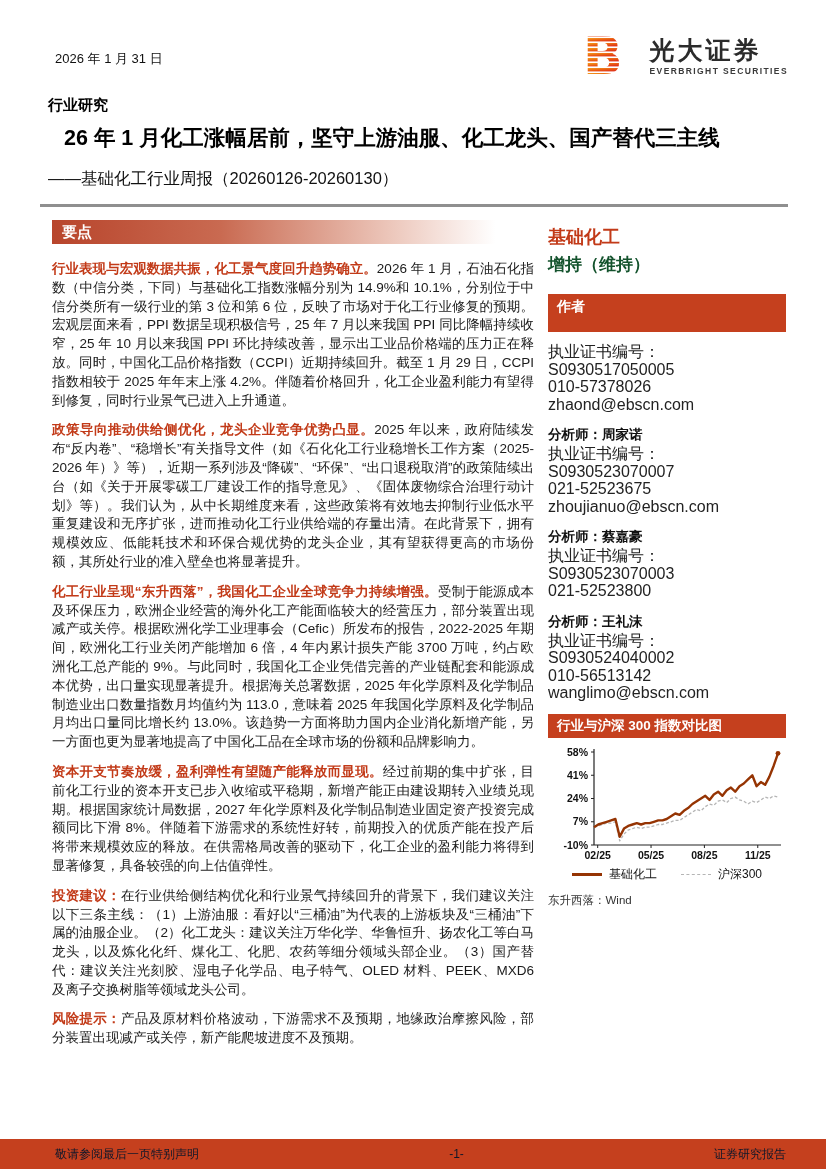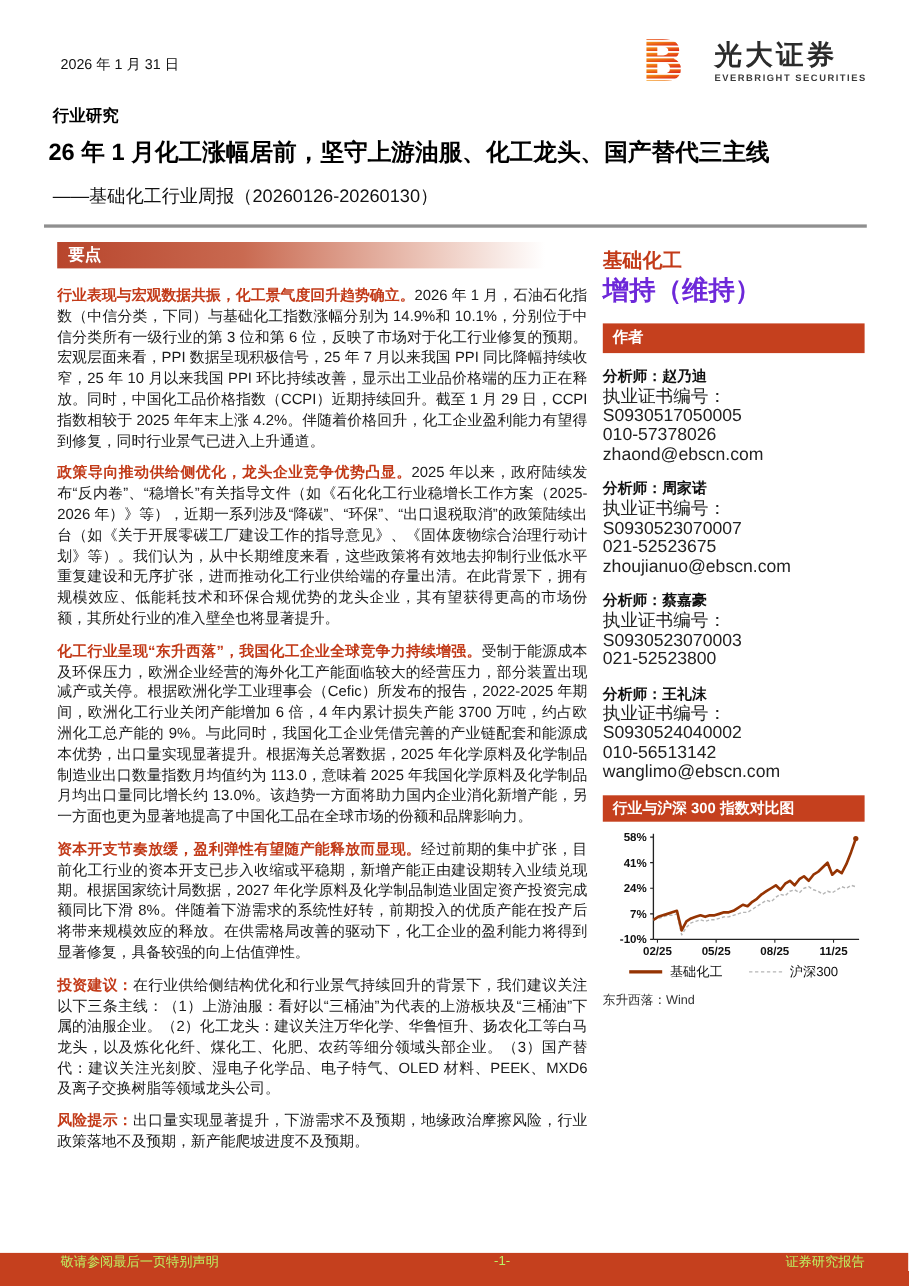--- a/index.html
+++ b/index.html
@@ -8,48 +8,48 @@
   .page { position:relative; width:826px; height:1169px; background:#fff; overflow:hidden; margin:0 auto;padding-left:18px; }
 
   .date { position:absolute; left:55px; top:50px; font-size:13px; color:#111; }
 
   .logo { position:absolute; right:38px; top:32px; display:flex; align-items:center; gap:20px; }
   .logo-text { display:flex; flex-direction:column; }
   .brand-cn { font-size:25px; font-weight:700; color:#2b2b2b; letter-spacing:3px; line-height:28px; }
   .brand-en { font-size:8.5px; font-weight:700; color:#3a3a3a; letter-spacing:1.4px; margin-top:2px; }
 
   .category { position:absolute; left:48px; top:96px; font-size:15px; font-weight:700; color:#000; }
-  .title { position:absolute; left:44px; top:124px; width:745px; font-size:21.5px; font-weight:700; color:#000; line-height:28px; }
+  .title { position:absolute; left:64px; top:124px; width:745px; font-size:21.5px; font-weight:700; color:#000; line-height:28px; }
   .subtitle { position:absolute; left:48px; top:168px; width:700px; font-size:16.5px; color:#111; }
   .divider { position:absolute; left:40px; top:204px; width:748px; height:3px; background:#8f8f8f; }
 
   .col-left { position:absolute; left:52px; top:220px; width:482px; }
   .keypoints-bar { height:24px; line-height:24px; padding-left:10px; color:#fff; font-size:15px; font-weight:700;
     background:linear-gradient(90deg,#b8452c 0%,#c96a51 35%,#ecc6ba 70%,#ffffff 92%); margin-bottom:16px; }
   .col-left p { font-size:13.5px; line-height:18.8px; text-align:justify; margin-bottom:11px; color:#1a1a1a; }
   .lead { font-weight:700; color:#c23a18; }
 
   .col-right { position:absolute; left:548px; top:224px; width:238px; }
   .industry { font-size:18px; font-weight:700; color:#c23a18; line-height:27px; }
-  .rating { font-size:24px; font-weight:700; color:#6d28d9; line-height:27px; }
-  .authors-bar { margin-top:16px; height:27px; line-height:24px; padding-left:9px; background:#c5401e; color:#fff; font-size:14px; font-weight:700; }
+  .rating { font-size:17px; font-weight:700; color:#14532d; line-height:27px; }
+  .authors-bar { margin-top:16px; height:38px; line-height:24px; padding-left:9px; background:#c5401e; color:#fff; font-size:14px; font-weight:700; }
   .analyst { margin-top:11px; margin-bottom:12px; }
   .analyst .name { font-size:13.5px; font-weight:700; color:#111; line-height:20px; }
   .analyst .detail { font-size:16px; color:#222; line-height:17.5px; }
 
   .chart-block { }
   .chart-title-bar { height:24px; line-height:24px; padding-left:9px; background:#c5401e; color:#fff; font-size:13.5px; font-weight:700; margin-bottom:6px; }
   .chart-svg { display:block; }
   .legend-row { display:flex; justify-content:center; align-items:center; gap:24px; margin-top:2px; }
   .legend-item { display:flex; align-items:center; gap:7px; font-size:12px; color:#111; }
   .leg-swatch { display:inline-block; width:30px; height:0; }
   .source { margin-top:10px; font-size:11.5px; color:#333; }
 
-  .footer { position:absolute; left:0; bottom:0; width:826px; height:30px; background:#c5401e; color:#bef264;
-    display:flex; font-size:12px; }
+  .footer { position:absolute; left:0; bottom:0; width:826px; height:30px; background:#c5401e; color:#0f172a;
+    display:flex; align-items:center; font-size:12px; }
   .footer .f-left { margin-left:55px; }
   .footer .f-center { flex:1; text-align:center; }
   .footer .f-right { margin-right:40px; }
 </style>
 </head>
 <body>
 
 <div class="page">
 
   <div class="date">2026 年 1 月 31 日</div>
@@ -95,31 +95,30 @@
     <p><span class="lead">行业表现与宏观数据共振，化工景气度回升趋势确立。</span><span>2026 年 1 月，石油石化指数（中信分类，下同）与基础化工指数涨幅分别为 14.9%和 10.1%，分别位于中信分类所有一级行业的第 3 位和第 6 位，反映了市场对于化工行业修复的预期。宏观层面来看，PPI 数据呈现积极信号，25 年 7 月以来我国 PPI 同比降幅持续收窄，25 年 10 月以来我国 PPI 环比持续改善，显示出工业品价格端的压力正在释放。同时，中国化工品价格指数（CCPI）近期持续回升。截至 1 月 29 日，CCPI 指数相较于 2025 年年末上涨 4.2%。伴随着价格回升，化工企业盈利能力有望得到修复，同时行业景气已进入上升通道。</span></p>
 
     <p><span class="lead">政策导向推动供给侧优化，龙头企业竞争优势凸显。</span><span>2025 年以来，政府陆续发布“反内卷”、“稳增长”有关指导文件（如《石化化工行业稳增长工作方案（2025-2026 年）》等），近期一系列涉及“降碳”、“环保”、“出口退税取消”的政策陆续出台（如《关于开展零碳工厂建设工作的指导意见》、《固体废物综合治理行动计划》等）。我们认为，从中长期维度来看，这些政策将有效地去抑制行业低水平重复建设和无序扩张，进而推动化工行业供给端的存量出清。在此背景下，拥有规模效应、低能耗技术和环保合规优势的龙头企业，其有望获得更高的市场份额，其所处行业的准入壁垒也将显著提升。</span></p>
 
     <p><span class="lead">化工行业呈现“东升西落”，我国化工企业全球竞争力持续增强。</span><span>受制于能源成本及环保压力，欧洲企业经营的海外化工产能面临较大的经营压力，部分装置出现减产或关停。根据欧洲化学工业理事会（Cefic）所发布的报告，2022-2025 年期间，欧洲化工行业关闭产能增加 6 倍，4 年内累计损失产能 3700 万吨，约占欧洲化工总产能的 9%。与此同时，我国化工企业凭借完善的产业链配套和能源成本优势，出口量实现显著提升。根据海关总署数据，2025 年化学原料及化学制品制造业出口数量指数月均值约为 113.0，意味着 2025 年我国化学原料及化学制品月均出口量同比增长约 13.0%。该趋势一方面将助力国内企业消化新增产能，另一方面也更为显著地提高了中国化工品在全球市场的份额和品牌影响力。</span></p>
 
     <p><span class="lead">资本开支节奏放缓，盈利弹性有望随产能释放而显现。</span><span>经过前期的集中扩张，目前化工行业的资本开支已步入收缩或平稳期，新增产能正由建设期转入业绩兑现期。根据国家统计局数据，2027 年化学原料及化学制品制造业固定资产投资完成额同比下滑 8%。伴随着下游需求的系统性好转，前期投入的优质产能在投产后将带来规模效应的释放。在供需格局改善的驱动下，化工企业的盈利能力将得到显著修复，具备较强的向上估值弹性。</span></p>
 
     <p><span class="lead">投资建议：</span><span>在行业供给侧结构优化和行业景气持续回升的背景下，我们建议关注以下三条主线：（1）上游油服：看好以“三桶油”为代表的上游板块及“三桶油”下属的油服企业。（2）化工龙头：建议关注万华化学、华鲁恒升、扬农化工等白马龙头，以及炼化化纤、煤化工、化肥、农药等细分领域头部企业。（3）国产替代：建议关注光刻胶、湿电子化学品、电子特气、OLED 材料、PEEK、MXD6 及离子交换树脂等领域龙头公司。</span></p>
 
-    <p><span class="lead">风险提示：</span><span>出口量实现显著提升，下游需求不及预期，地缘政治摩擦风险，行业政策落地不及预期，新产能爬坡进度不及预期。</span></p>
+    <p><span class="lead">风险提示：</span><span>产品及原材料价格波动，下游需求不及预期，地缘政治摩擦风险，部分装置出现减产或关停，新产能爬坡进度不及预期。</span></p>
   </div>
 
   <div class="col-right">
     <div class="industry">基础化工</div>
     <div class="rating">增持（维持）</div>
 
     <div class="authors-bar">作者</div>
 
     <div class="analyst">
-      <div class="name">分析师：赵乃迪</div>
       <div class="detail">执业证书编号：S0930517050005</div>
       <div class="detail">010-57378026</div>
       <div class="detail">zhaond@ebscn.com</div>
     </div>
     <div class="analyst">
       <div class="name">分析师：周家诺</div>
       <div class="detail">执业证书编号：S0930523070007</div>
       <div class="detail">021-52523675</div>
       <div class="detail">zhoujianuo@ebscn.com</div>
     </div>

